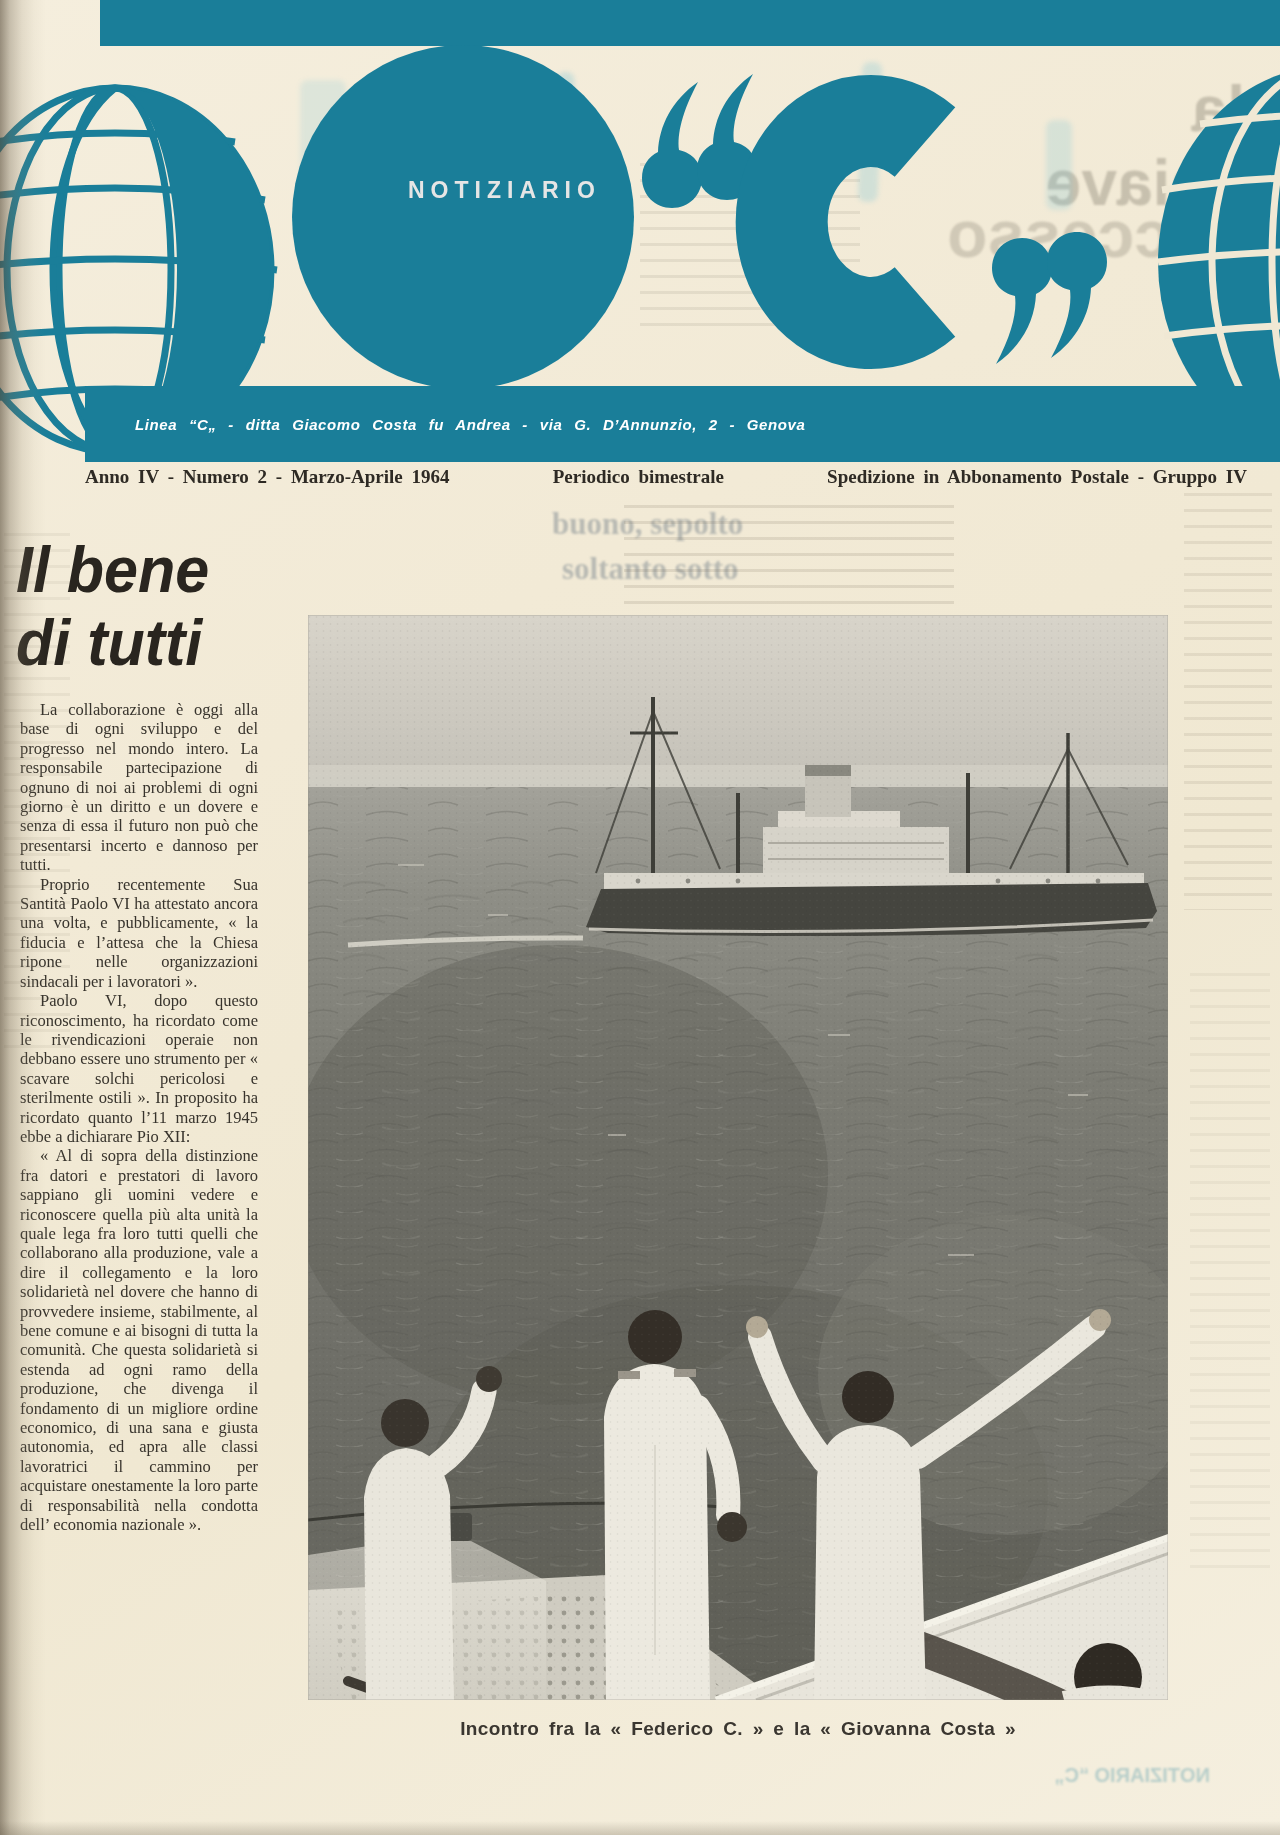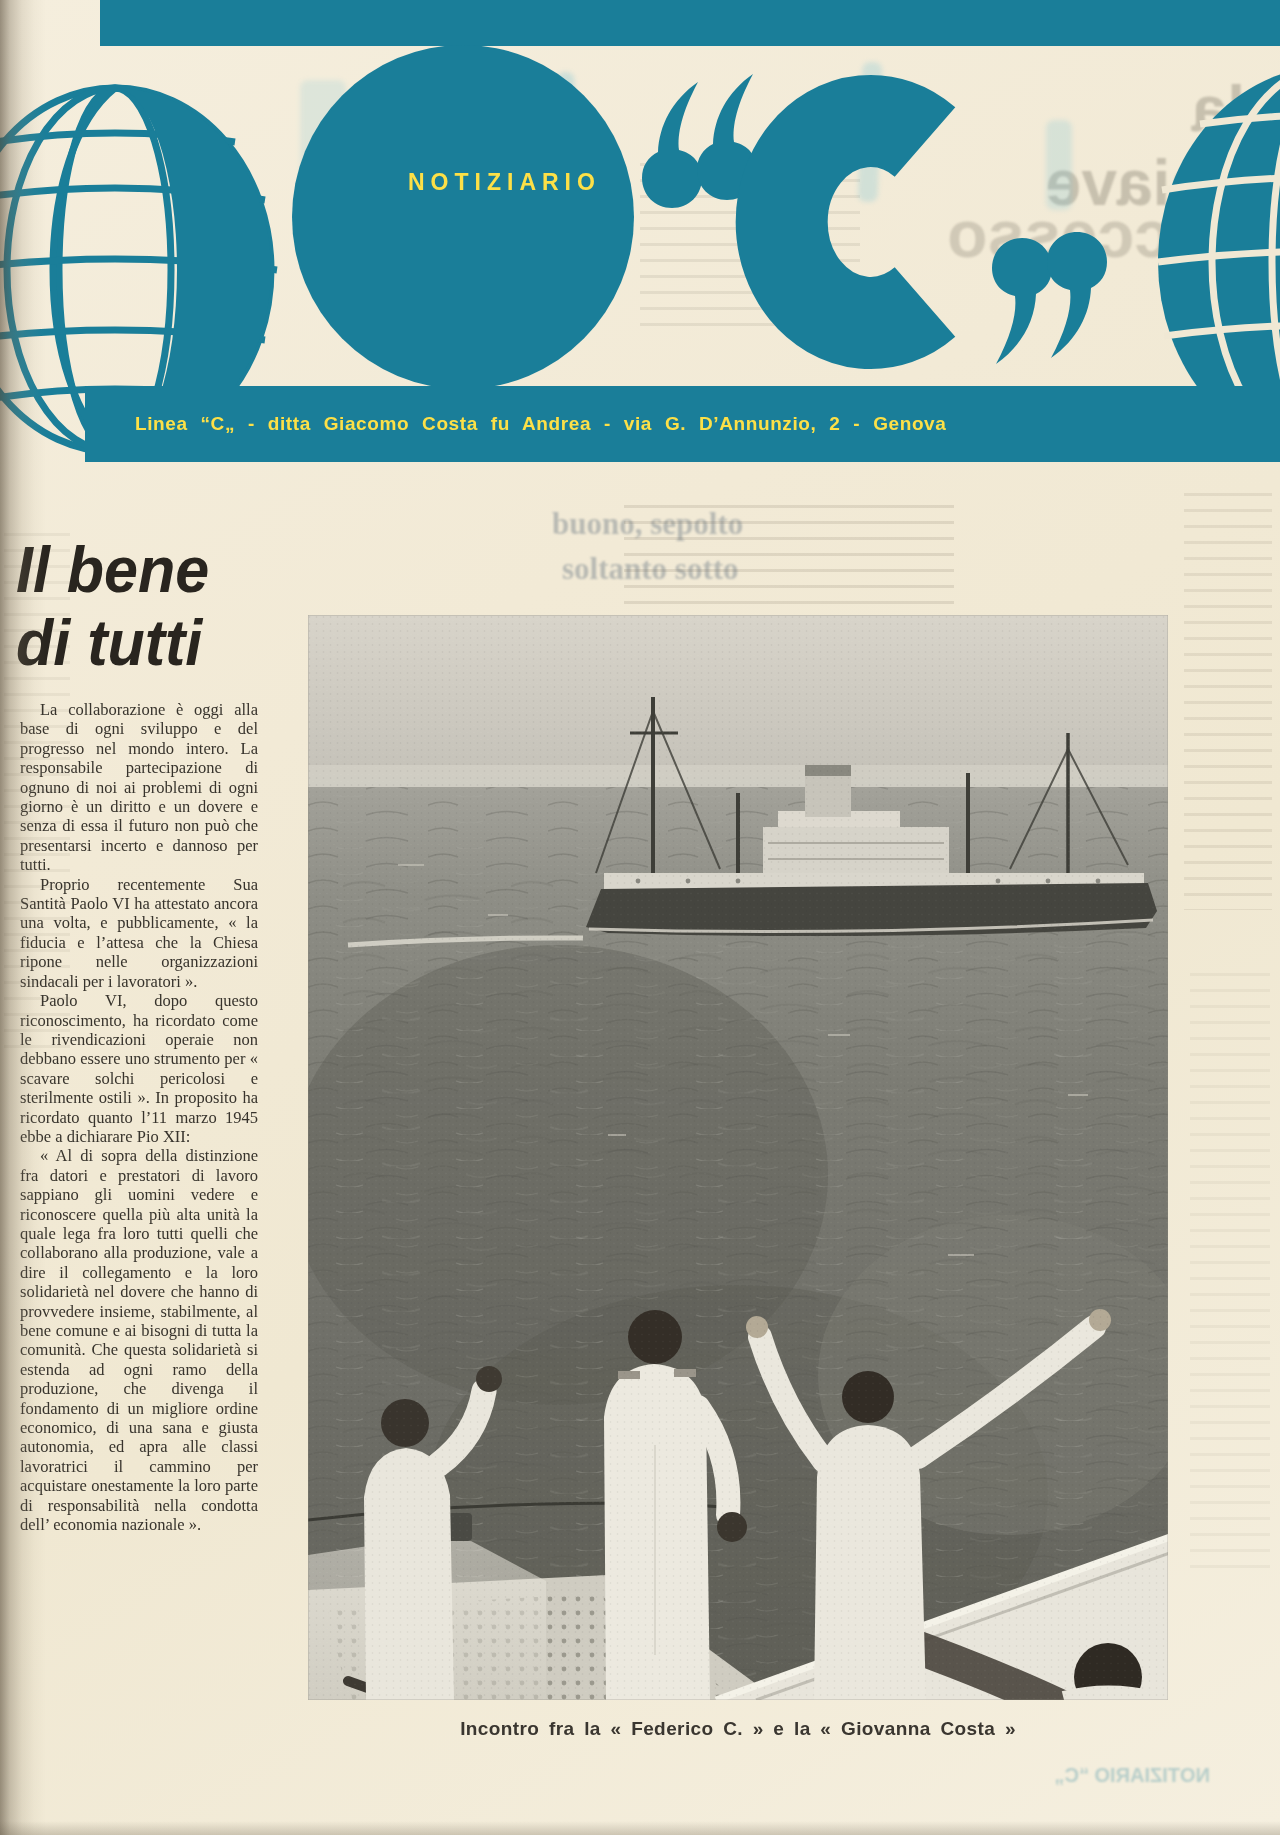--- a/index.html
+++ b/index.html
@@ -12,24 +12,24 @@
   
   .edge-left{position:absolute;left:0;top:0;width:46px;height:1835px;
     background:linear-gradient(90deg,rgba(88,76,58,.60) 0,rgba(112,100,80,.35) 10px,rgba(140,128,105,.18) 22px,rgba(160,150,125,.07) 34px,transparent 46px);}
   .edge-bottom{position:absolute;left:0;bottom:0;width:1280px;height:14px;
     background:linear-gradient(0deg,rgba(90,80,62,.25),transparent);}
 
   
   .topbar{position:absolute;left:100px;top:0;width:1180px;height:46px;background:var(--teal);}
   .addrbar{position:absolute;left:85px;top:386px;width:1195px;height:76px;background:var(--teal);
     display:flex;align-items:center;}
-  .addrbar span{padding-left:50px;color:#fde047;font-weight:bold;font-size:19px;letter-spacing:.6px;word-spacing:7px;}
+  .addrbar span{padding-left:50px;color:#ffffff;font-weight:bold;font-size:15px;letter-spacing:.6px;word-spacing:7px;font-style:italic;}
 
   .logo-circle-a{position:absolute;left:292px;top:45px;width:342px;height:344px;border-radius:50%;background:var(--teal);}
-  .notiziario{position:absolute;left:116px;top:124px;color:#fde047;font-weight:bold;font-size:23px;letter-spacing:6px;}
+  .notiziario{position:absolute;left:116px;top:132px;color:#e5e5e5;font-weight:bold;font-size:23px;letter-spacing:6px;}
 
   .ghost{position:absolute;pointer-events:none;}
   .ghost-mirror{transform:scaleX(-1);}
   .ghost-head{font-weight:bold;font-family:"Liberation Sans",sans-serif;color:rgba(118,112,96,.34);filter:blur(1.2px);}
   .ghost-serif{font-family:"Liberation Serif",serif;font-weight:bold;color:rgba(105,120,130,.42);filter:blur(.8px);}
   .ghost-lines{background:repeating-linear-gradient(180deg,transparent 0 13px,rgba(118,108,92,.16) 13px 16px);filter:blur(.6px);}
   .ghost-teal-bar{background:rgba(120,196,212,.45);filter:blur(2.5px);border-radius:8px;}
 
   .issue-line{position:absolute;left:85px;top:466px;width:1162px;display:flex;justify-content:space-between;
     font-family:"Liberation Serif",serif;font-weight:bold;font-size:19px;color:#2e2a24;word-spacing:4px;}
@@ -119,20 +119,25 @@
       <path d="M14,276 Q180,254 346,276"></path>
       <path d="M50,340 Q180,322 310,340"></path>
       <path d="M50,64 Q180,46 310,64"></path>
     </g>
   </svg>
 
   <div class="addrbar">
     <span>Linea “C„ - ditta Giacomo Costa fu Andrea - via G. D’Annunzio, 2 - Genova</span>
   </div>
 
+  <div class="issue-line">
+    <span>Anno IV - Numero 2 - Marzo-Aprile 1964</span>
+    <span>Periodico bimestrale</span>
+    <span>Spedizione in Abbonamento Postale - Gruppo IV</span>
+  </div>
 
   <div class="headline">
     <div>Il bene</div>
     <div>di tutti</div>
   </div>
 
   <div class="bodycol">
     <p>La collaborazione è oggi alla base di ogni sviluppo e del progresso nel mondo intero. La responsabile partecipazione di ognuno di noi ai problemi di ogni giorno è un diritto e un dovere e senza di essa il futuro non può che presentarsi incerto e dannoso per tutti.</p>
     <p>Proprio recentemente Sua Santità Paolo VI ha attestato ancora una volta, e pubblicamente, « la fiducia e l’attesa che la Chiesa ripone nelle organizzazioni sindacali per i lavoratori ».</p>
     <p>Paolo VI, dopo questo riconoscimento, ha ricordato come le rivendicazioni operaie non debbano essere uno strumento per « scavare solchi pericolosi e sterilmente ostili ». In proposito ha ricordato quanto l’11 marzo 1945 ebbe a dichiarare Pio XII:</p>

